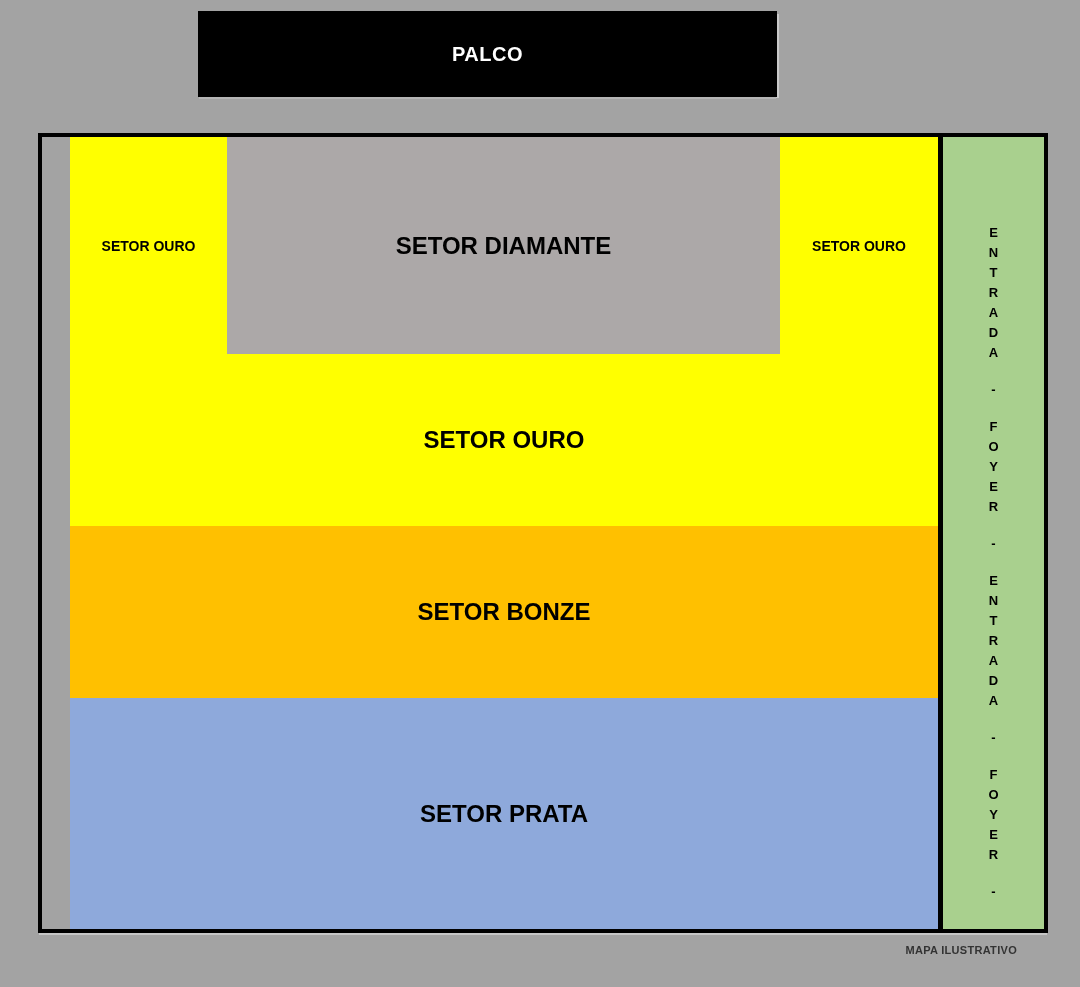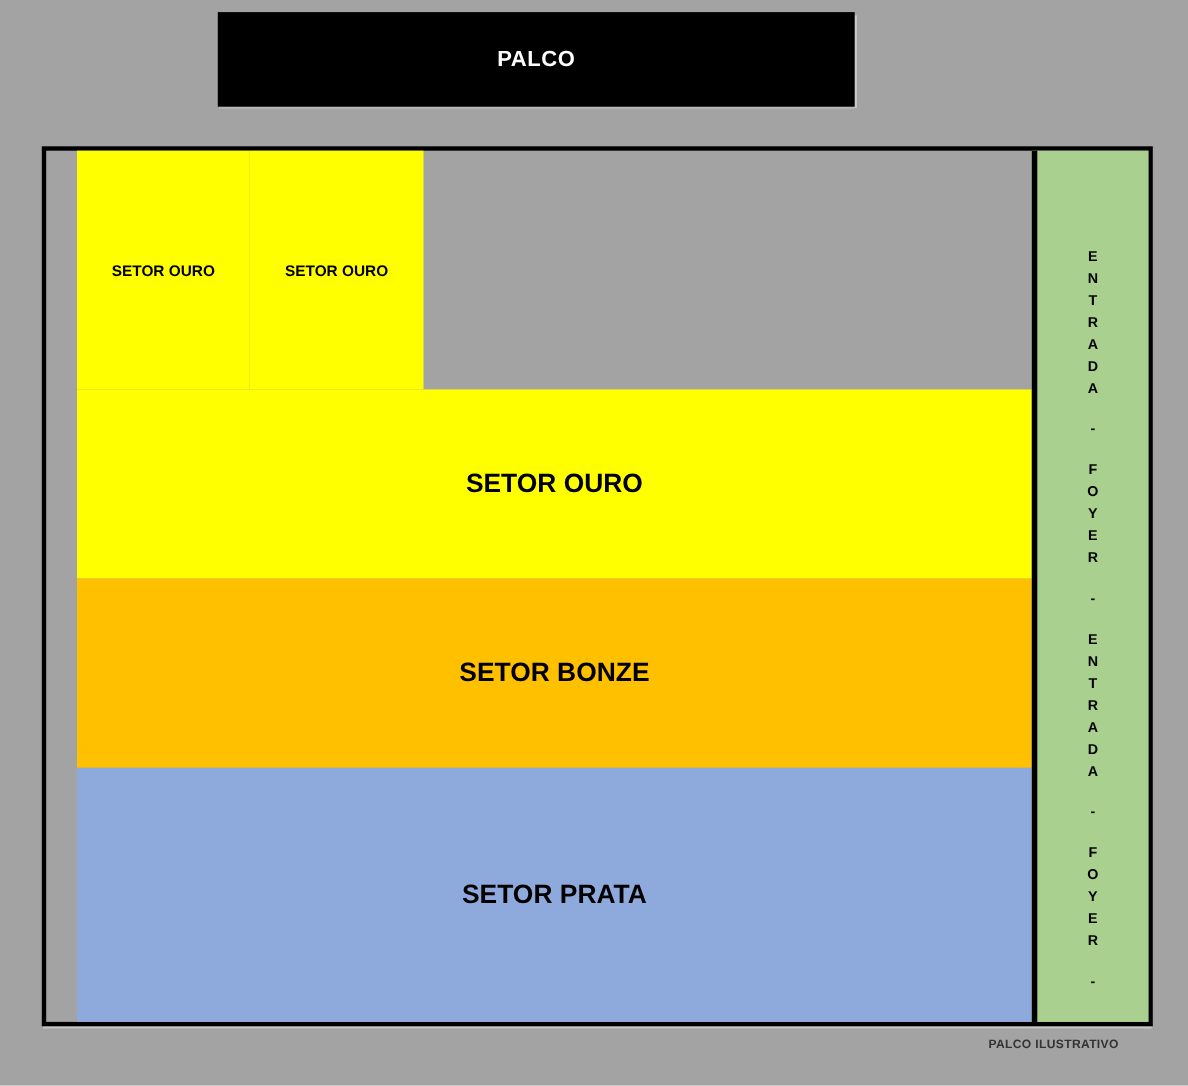--- a/index.html
+++ b/index.html
@@ -123,20 +123,21 @@
 <div class="canvas">
 
   <div class="stage">PALCO</div>
 
   <div class="map">
 
     <div class="main">
 
       <div class="top-row">
         <div class="wing left">SETOR OURO</div>
+        <div class="diamante">SETOR DIAMANTE</div>
         <div class="wing right">SETOR OURO</div>
       </div>
 
       <div class="band ouro">SETOR OURO</div>
 
       <div class="band bonze">SETOR BONZE</div>
 
       <div class="band prata">SETOR PRATA</div>
 
     </div>
@@ -167,15 +168,15 @@
         <span class="vchar">F</span>
         <span class="vchar">O</span>
         <span class="vchar">Y</span>
         <span class="vchar">E</span>
         <span class="vchar">R</span>
         <span class="vchar vdash">-</span>
       </div>
 
   </div>
 
-  <div class="caption">PALCO ILUSTRATIVO</div>
+  <div class="caption">MAPA ILUSTRATIVO</div>
 
 </div>
 
 </body></html>

